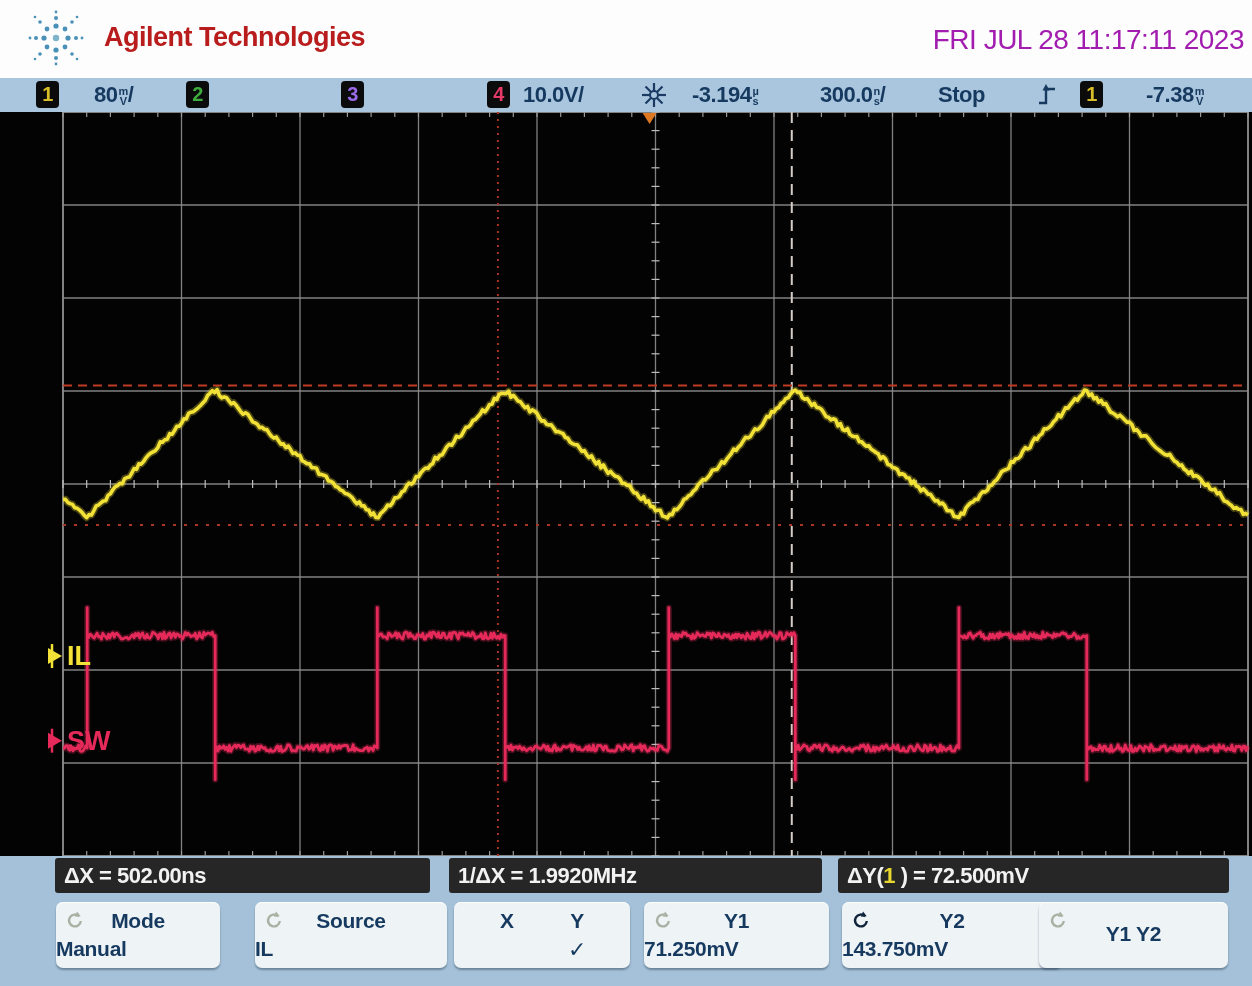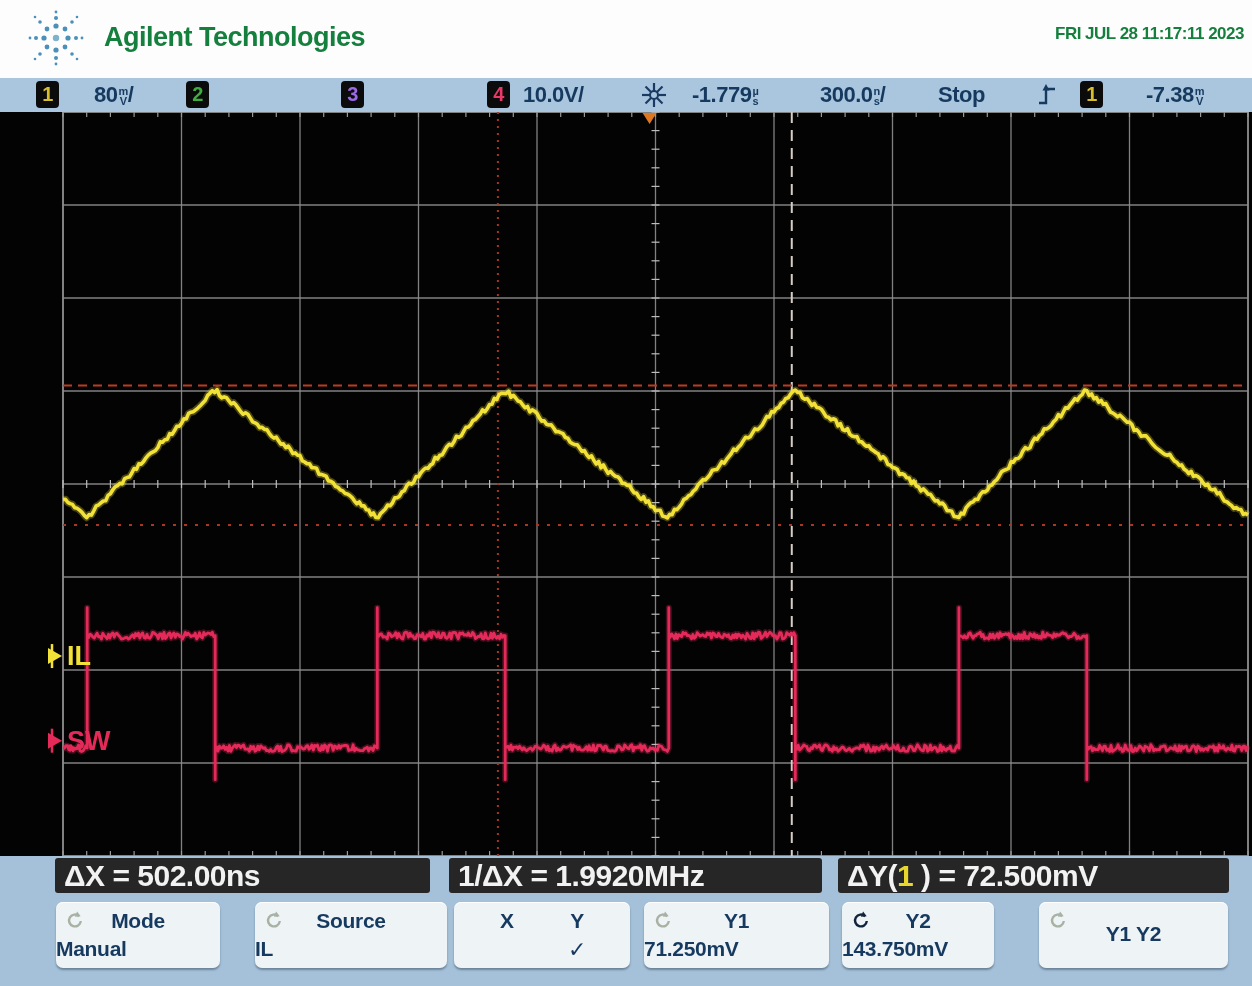--- a/index.html
+++ b/index.html
@@ -1,22 +1,22 @@
 <!DOCTYPE html>
 <html><head>
 <meta charset="utf-8">
 <style>
   html,body{margin:0;padding:0;background:#666;}
   .screen{position:relative;width:1252px;height:986px;overflow:hidden;
     font-family:"Liberation Sans","DejaVu Sans",sans-serif;background:#aac6de;}
   
   .header{position:absolute;left:0;top:0;width:1252px;height:78px;background:#fdfdfd;}
-  .brand{position:absolute;left:104px;top:22px;font-size:27px;font-weight:bold;color:#15803d;letter-spacing:-0.5px;}
+  .brand{position:absolute;left:104px;top:22px;font-size:27px;font-weight:bold;color:#b91c1c;letter-spacing:-0.5px;}
   .logo{position:absolute;left:26px;top:8px;}
-  .datetime{position:absolute;right:8px;top:24px;font-size:17px;font-weight:700;color:#15803d;letter-spacing:-0.5px;}
+  .datetime{position:absolute;right:8px;top:24px;font-size:28px;font-weight:400;color:#a21caf;letter-spacing:-0.5px;}
   
   .statusbar{position:absolute;left:0;top:78px;width:1252px;height:34px;background:#aac6de;color:#16395f;font-weight:bold;font-size:22px;letter-spacing:-0.5px;}
   .badge{position:absolute;top:3px;width:23px;height:27px;background:#0b0b0b;border-radius:4px;text-align:center;line-height:27px;font-size:20px;}
   .b-ch1{left:36px;color:#d8bf2a;}
   .b-ch2{left:186px;color:#3fae3f;}
   .b-ch3{left:341px;color:#9a6ae8;}
   .b-ch4{left:487px;color:#e83a68;}
   .b-trig{left:1080px;color:#d8bf2a;}
   .sb-item{position:absolute;top:4px;white-space:nowrap;}
   .sb-ch1{left:94px;}  .sb-ch4{left:523px;}
@@ -24,27 +24,27 @@
   .sb-stop{left:938px;} .sb-trigv{left:1146px;}
   .stk{display:inline-flex;flex-direction:column;vertical-align:bottom;margin:0 0px 2px 1px;}
   .stk i{font-style:normal;font-size:11px;line-height:10px;font-weight:bold;text-align:center;}
   .sun{position:absolute;left:640px;top:3px;}
   .edgeicon{position:absolute;left:1036px;top:3px;}
   
   .scope{position:absolute;left:0;top:112px;width:1252px;height:744px;background:#030303;}
   
   .bottom{position:absolute;left:0;top:856px;width:1252px;height:130px;background:#a4c1d9;}
   .readout{position:absolute;top:2px;height:35px;background:#262626;border-radius:3px;color:#f2f2f2;
-    font-size:30px;font-weight:bold;letter-spacing:-0.5px;line-height:35px;padding-left:9px;box-sizing:border-box;}
+    font-size:22px;font-weight:bold;letter-spacing:-0.5px;line-height:35px;padding-left:9px;box-sizing:border-box;}
   .ro1{left:55px;width:375px;} .ro2{left:449px;width:373px;} .ro3{left:838px;width:391px;}
   .dy-chan{color:#e6d62e;}
   .softkey{position:absolute;top:46px;height:66px;background:#eef3f6;border-radius:7px;
     box-shadow:0 2px 2px rgba(40,60,80,.45), inset 0 1px 0 #ffffff;color:#16395f;font-weight:bold;font-size:21px;letter-spacing:-0.3px;}
   .sk0{left:56px;width:164px;} .sk1{left:255px;width:184px;padding-left:8px;} .sk2{left:454px;width:176px;}
-  .sk3{left:644px;width:185px;} .sk4{left:842px;width:152px;} .sk5{left:1039px;width:189px;}
+  .sk3{left:644px;width:185px;} .sk4{left:842px;width:174px;padding-left:46px;} .sk5{left:1039px;width:189px;}
   .softkey .l1{position:absolute;left:0;right:0;top:7px;text-align:center;}
   .softkey .l2{position:absolute;left:0;right:0;bottom:7px;text-align:left;}
   .softkey .lsingle{position:absolute;left:0;right:0;top:20px;text-align:center;}
   .knob{position:absolute;left:9px;top:8px;width:20px;height:20px;}
   .knob svg{width:20px;height:20px;}
   .knob.faint{color:#a8b2a4;} .knob.active{color:#10243c;}
   .xy-x{position:absolute;left:30%;top:7px;transform:translateX(-50%);}
   .xy-y{position:absolute;left:70%;top:7px;transform:translateX(-50%);}
   .xy-check{position:absolute;left:70%;bottom:5px;transform:translateX(-50%);font-size:22px;}
 </style>
@@ -99,21 +99,21 @@
     <div class="sb-item sb-ch4">10.0V/</div>
     <svg class="sun" width="28" height="28" viewBox="0 0 28 28">
       <g stroke="#1b3a63" stroke-width="2.2">
         <line x1="14" y1="2" x2="14" y2="26"></line>
           <line x1="2" y1="14" x2="26" y2="14"></line>
         <line x1="5.5" y1="5.5" x2="22.5" y2="22.5"></line>
           <line x1="22.5" y1="5.5" x2="5.5" y2="22.5"></line>
       </g>
       <circle cx="14" cy="14" r="4" fill="#aac6de" stroke="#1b3a63" stroke-width="2"></circle>
     </svg>
-    <div class="sb-item sb-delay"><span>-1.779</span><span class="stk">
+    <div class="sb-item sb-delay"><span>-3.194</span><span class="stk">
           <i>µ</i>
           <i>s</i>
         </span></div>
     <div class="sb-item sb-tb"><span>300.0</span><span class="stk">
           <i>n</i>
           <i>s</i>
         </span><span>/</span></div>
     <div class="sb-item sb-stop">Stop</div>
     <svg class="edgeicon" width="22" height="28" viewBox="0 0 22 28">
       <path d="M3 22 H10 V8 M10 8 H19" fill="none" stroke="#16395f" stroke-width="2.4"></path>

